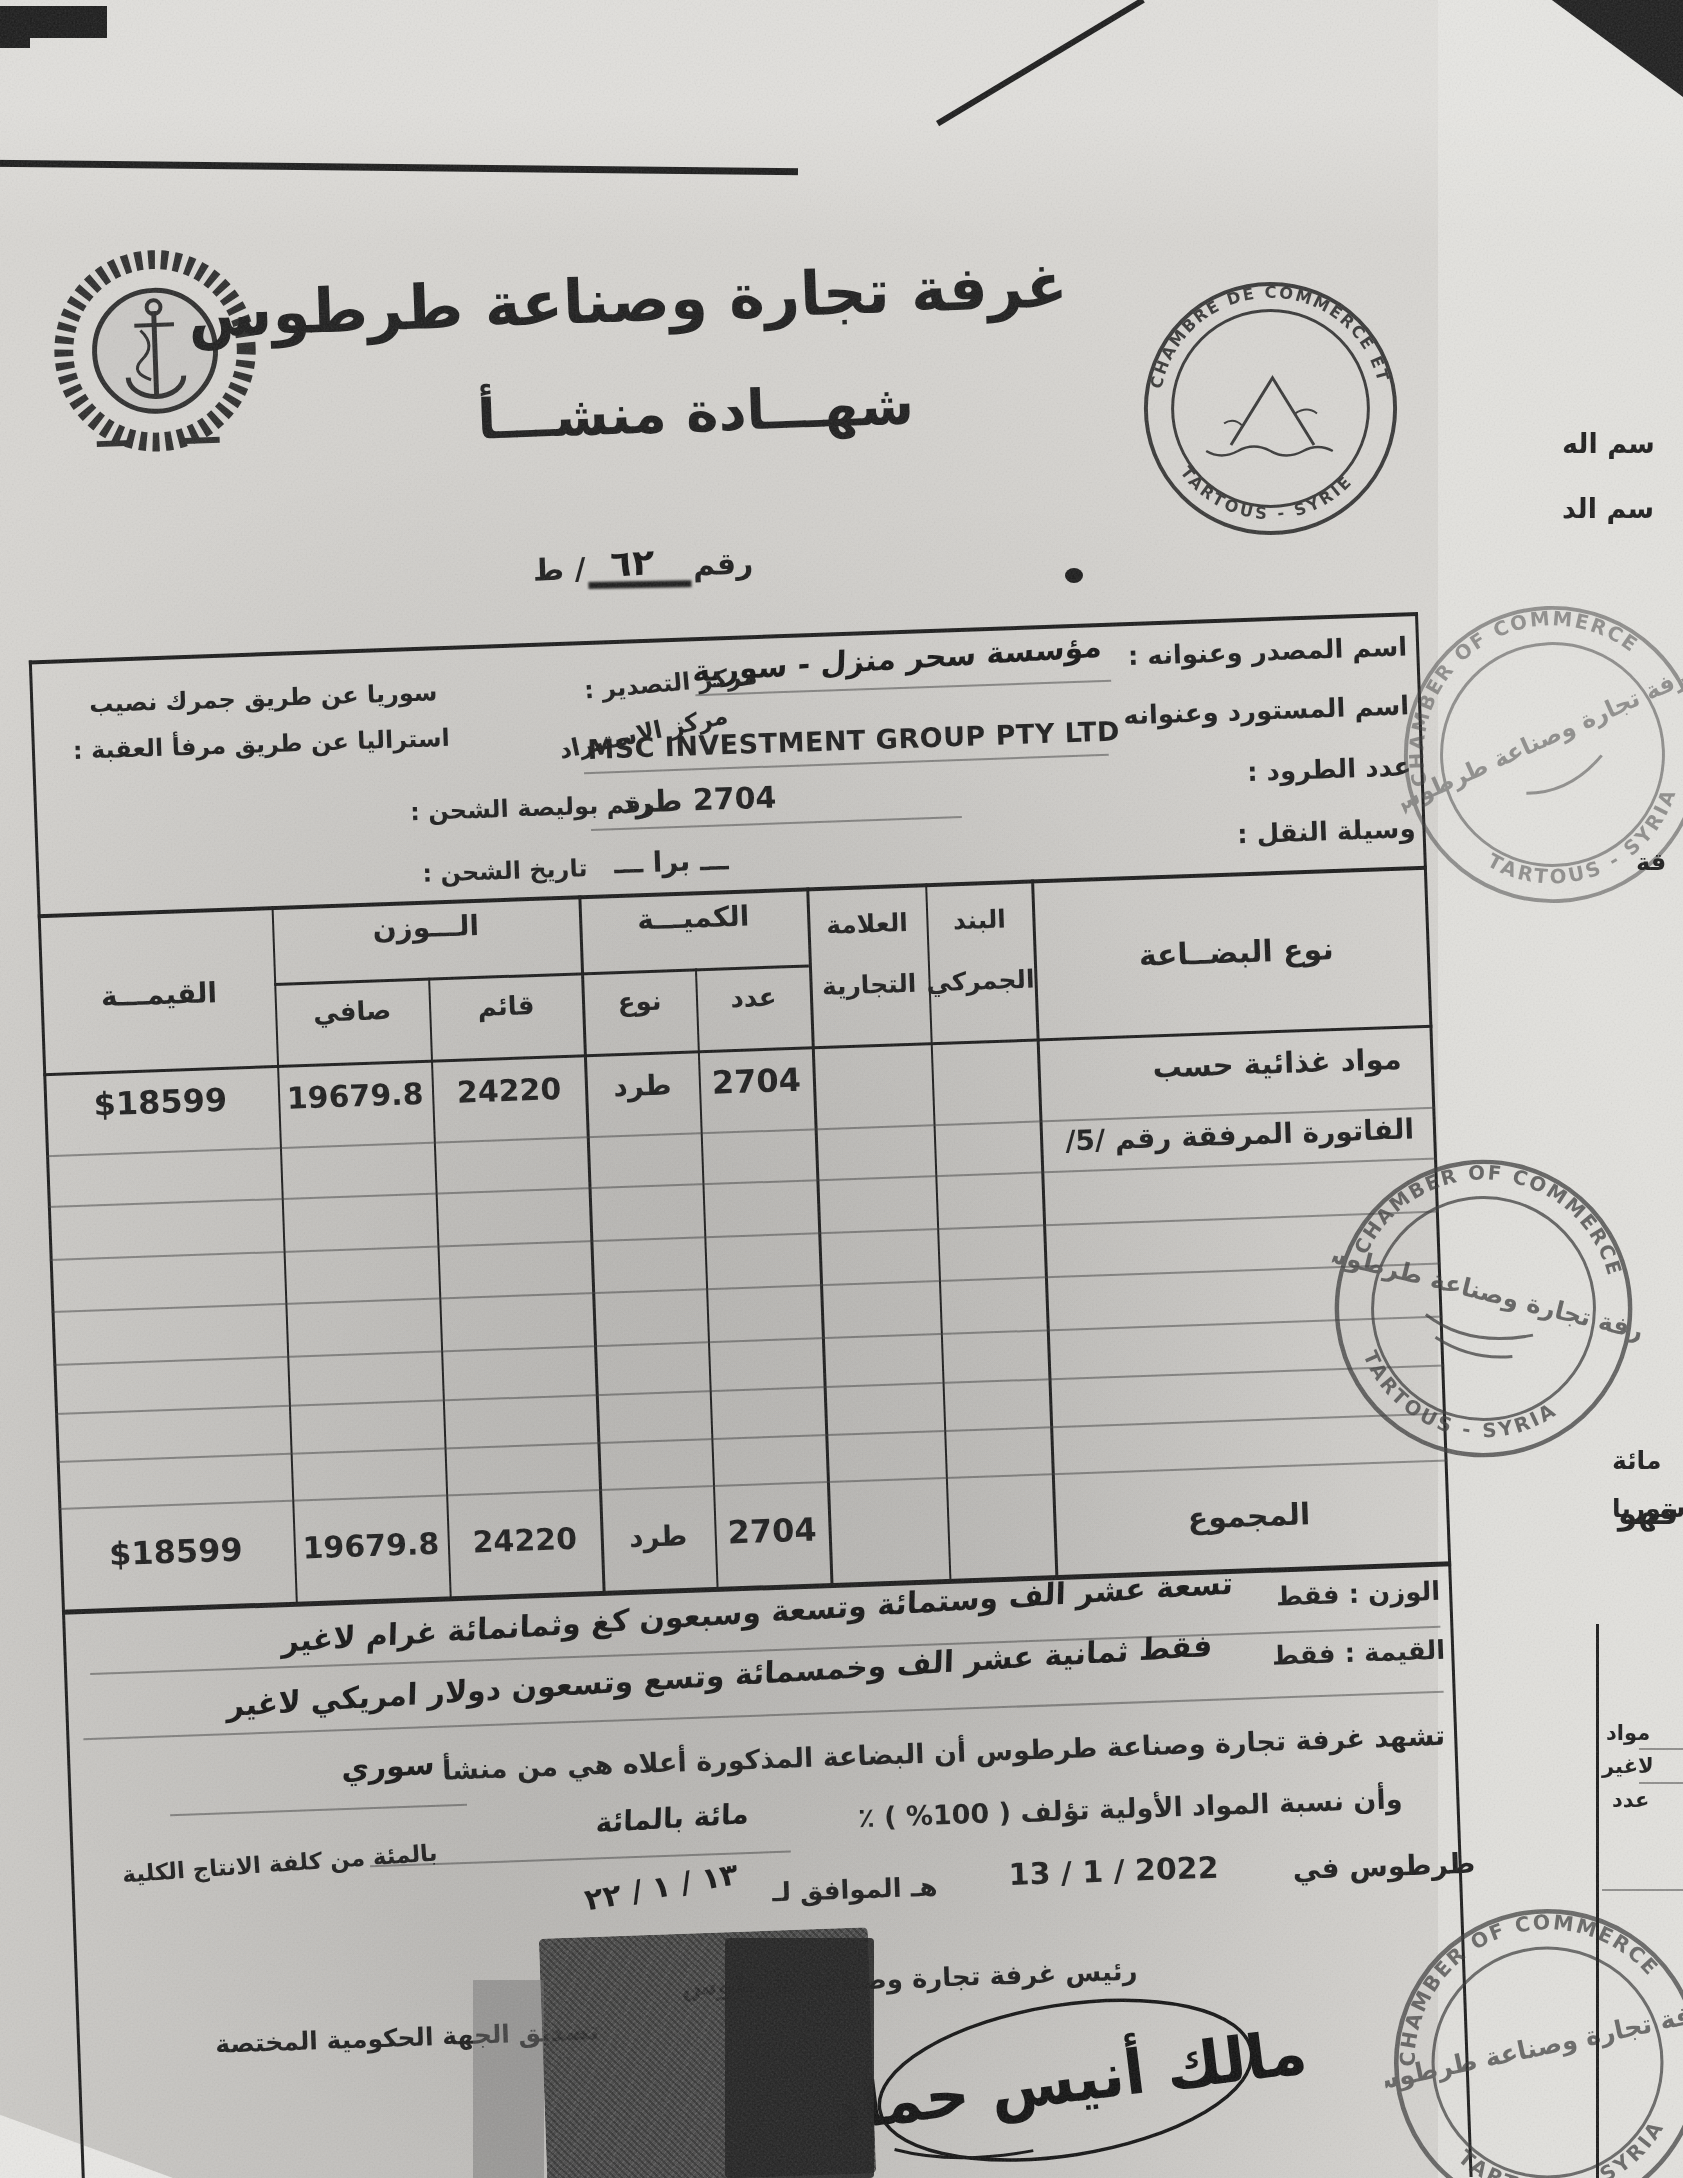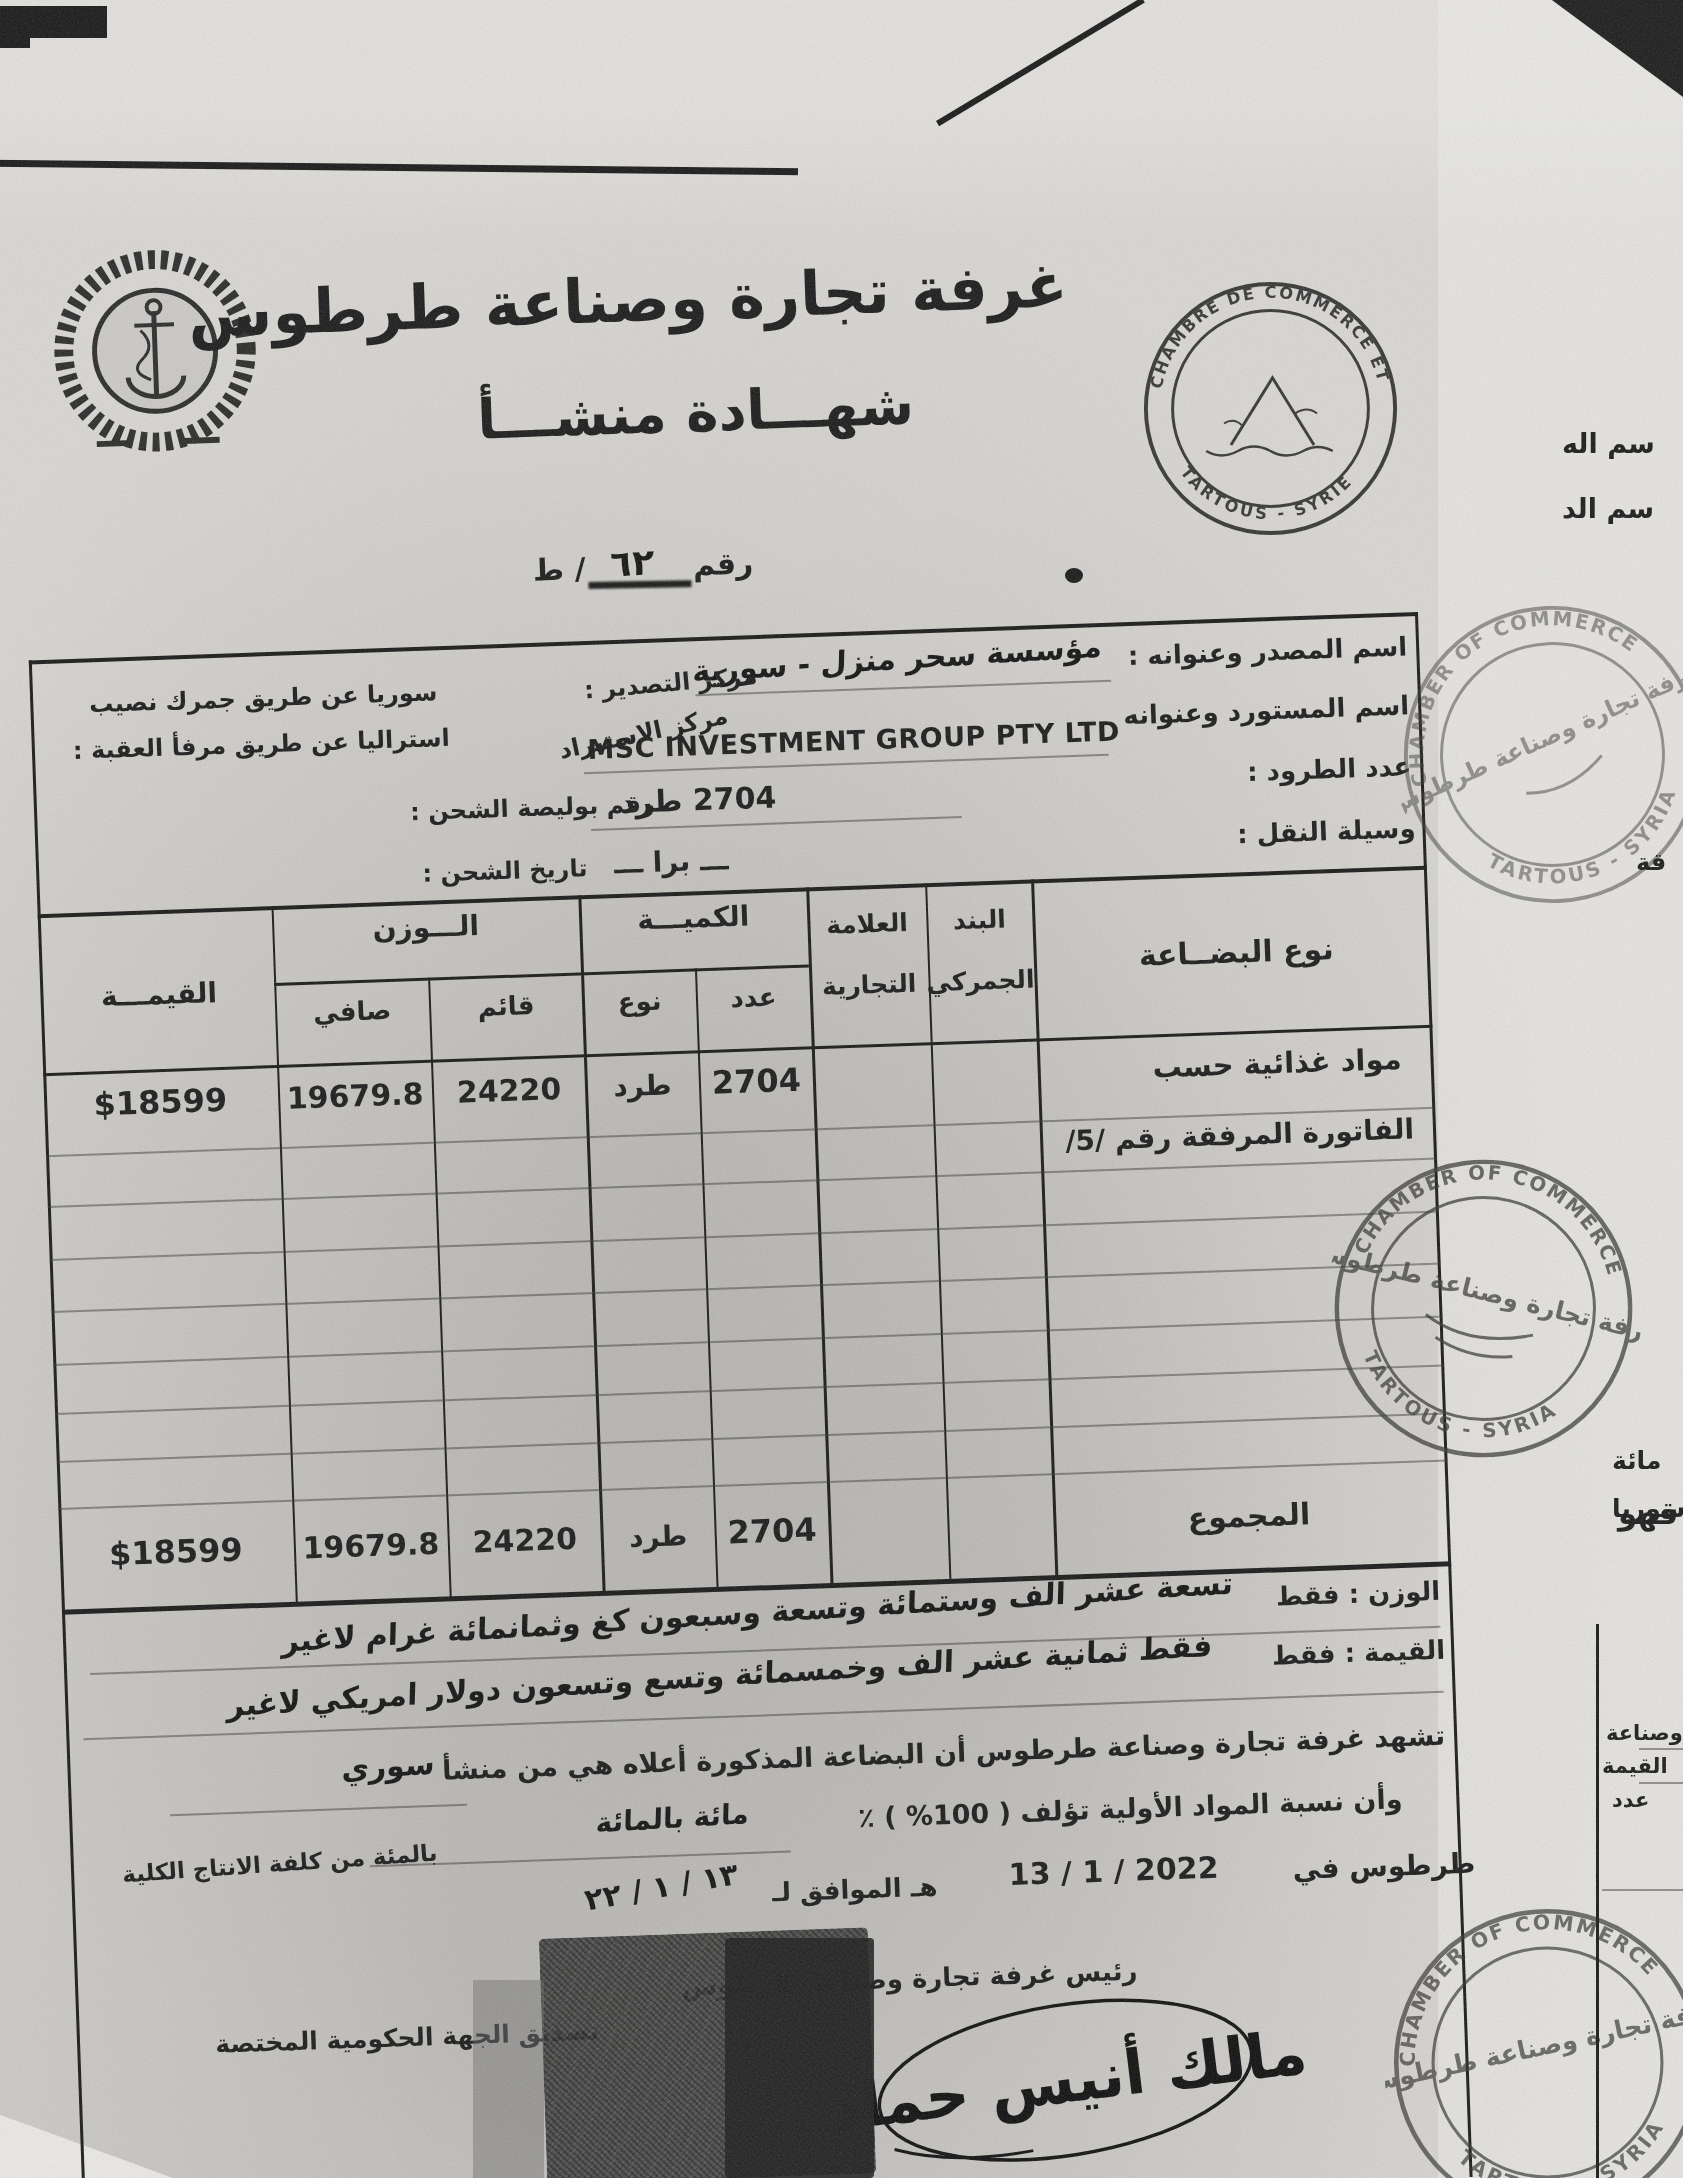--- a/index.html
+++ b/index.html
@@ -233,23 +233,23 @@
   <div class="abs" style="left:473px;top:1980px;width:71px;height:198px;background:#6a6a6a;opacity:.45"></div>
 
   <div class="t b" style="left:1562px;top:428px;font-size:27px">سم اله</div>
   <div class="t b" style="left:1562px;top:493px;font-size:27px">سم الد</div>
   <div class="t b" style="left:1636px;top:849px;font-size:24px">قة</div>
   <div class="t b" style="left:1612px;top:1447px;font-size:25px">مائة</div>
   <div class="t b" style="left:1612px;top:1495px;font-size:25px">سوريا</div>
   <div class="t b" style="left:1618px;top:1496px;font-size:31px">قهو</div>
 
   <div class="ln" style="left:1596px;top:1624px;width:2.5px;height:554px"></div>
-  <div class="t b" style="left:1606px;top:1721px;font-size:21px">وصناعة</div>
+  <div class="t b" style="left:1606px;top:1721px;font-size:21px">مواد</div>
   <div class="faint" style="left:1639px;top:1748px;width:44px;height:2px"></div>
-  <div class="t b" style="left:1602px;top:1754px;font-size:21px">القيمة</div>
+  <div class="t b" style="left:1602px;top:1754px;font-size:21px">لاغير</div>
   <div class="faint" style="left:1639px;top:1782px;width:44px;height:2px"></div>
   <div class="t b" style="left:1612px;top:1788px;font-size:21px">عدد</div>
   <div class="faint" style="left:1602px;top:1889px;width:81px;height:2px"></div>
 
   <svg class="noise" width="1683" height="2178" viewBox="0 0 1700 2200">
     <filter id="grain">
       <feTurbulence type="fractalNoise" baseFrequency="0.55" numOctaves="2" stitchTiles="stitch"></feTurbulence>
       <feColorMatrix type="saturate" values="0"></feColorMatrix>
     </filter>
     <rect width="1700" height="2200" filter="url(#grain)" opacity="0.16"></rect>

